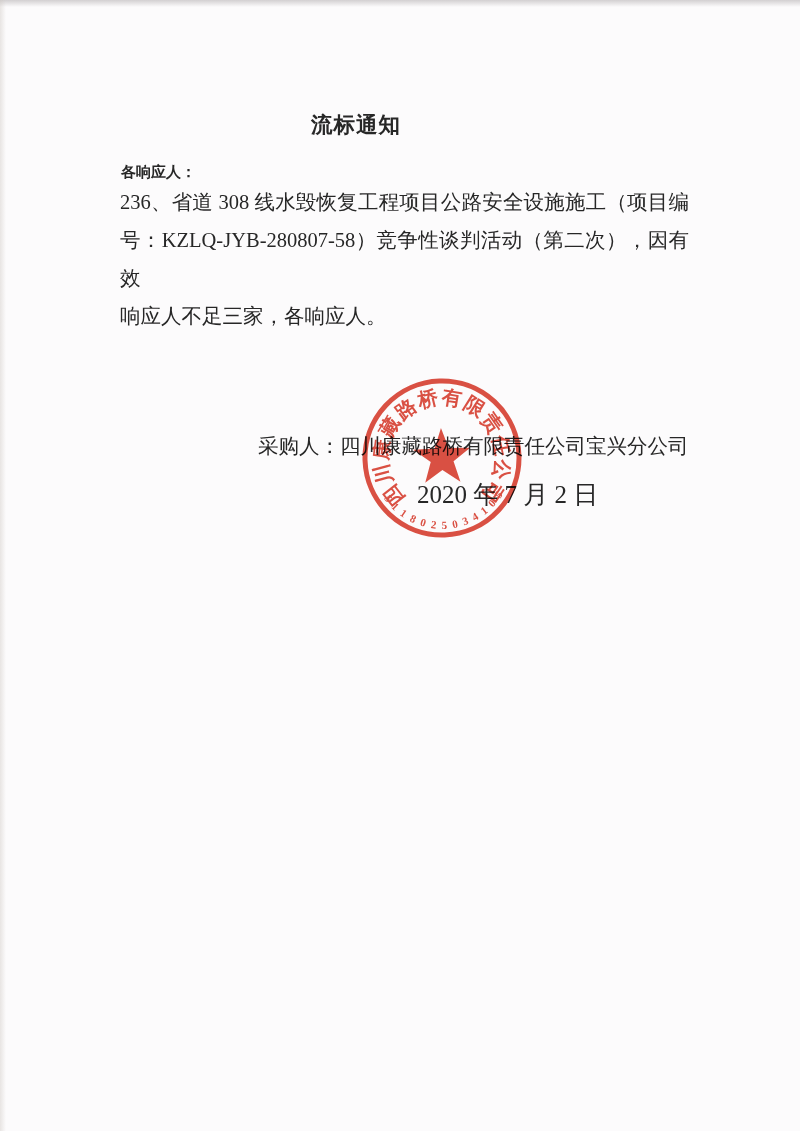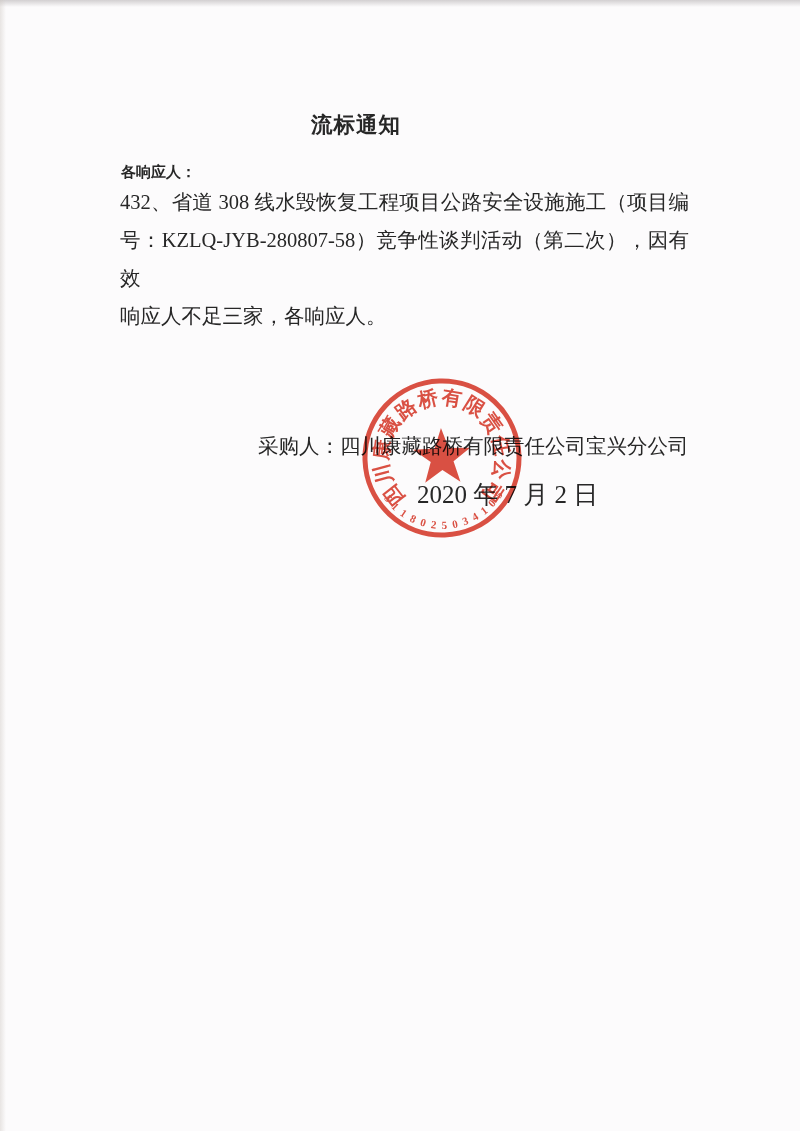--- a/index.html
+++ b/index.html
@@ -73,21 +73,21 @@
 
 <div class="page">
   <div class="edge-top"></div>
   <div class="edge-left"></div>
 
   <h1 class="doc-title">流标通知</h1>
 
   <div class="salutation">各响应人：</div>
 
   <div class="body-block">
-    <p class="body-line justify">432、省道 308 线水毁恢复工程项目公路安全设施施工（项目编</p>
+    <p class="body-line justify">236、省道 308 线水毁恢复工程项目公路安全设施施工（项目编</p>
     <p class="body-line justify">号：KZLQ-JYB-280807-58）竞争性谈判活动（第二次），因有效</p>
     <p class="body-line">响应人不足三家，各响应人。</p>
   </div>
 
   <div class="purchaser-line">采购人：四川康藏路桥有限责任公司宝兴分公司</div>
 
   <div class="date-line">2020 年 7 月 2 日</div>
 
   <svg class="seal" width="200" height="200" viewBox="-100 -100 200 200">
     <g transform="rotate(-2)">

